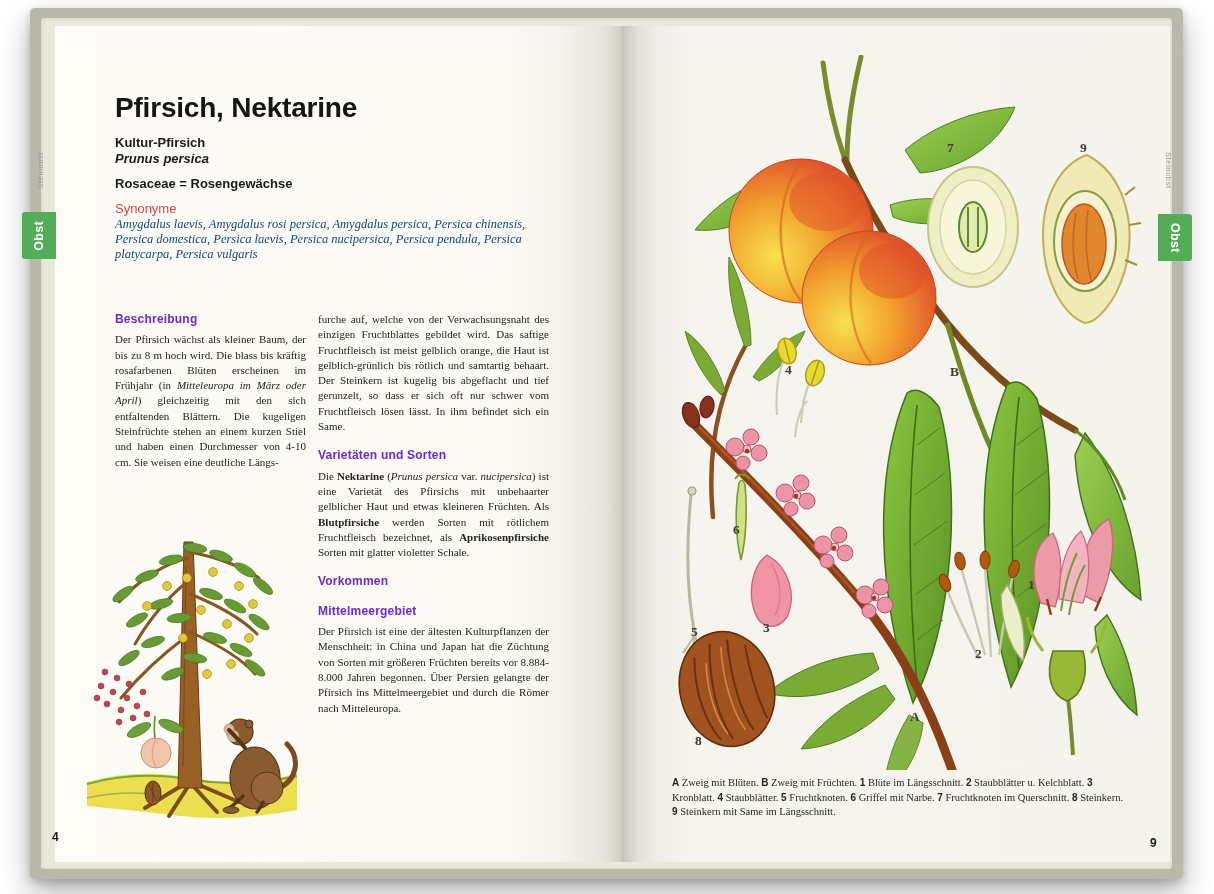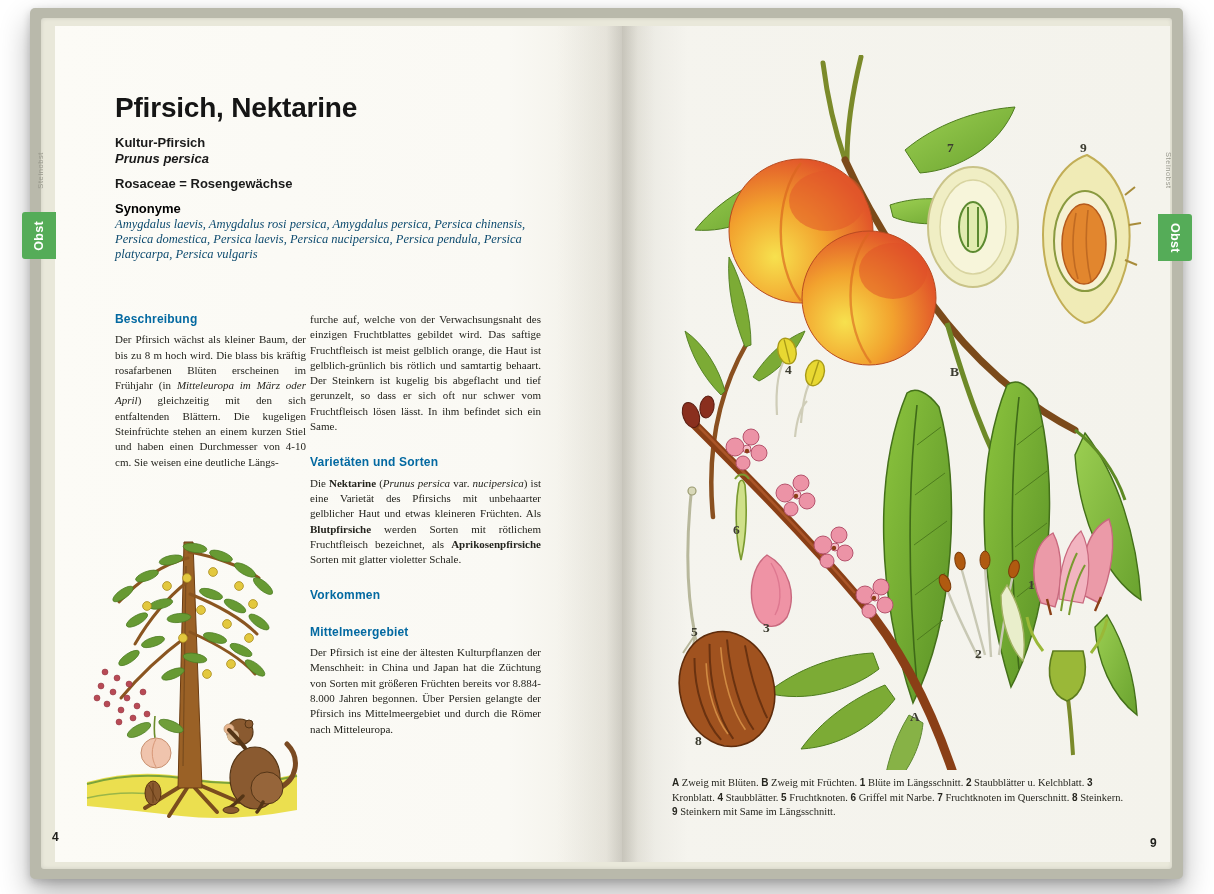--- a/index.html
+++ b/index.html
@@ -23,30 +23,30 @@
   .tab span{color:#ffffff;font-weight:bold;font-size:12.5px;letter-spacing:.3px;writing-mode:vertical-rl;}
   .tab-left span{transform:rotate(180deg);}
   .edge-label{position:absolute;color:#98988c;font-size:7.5px;letter-spacing:.6px;writing-mode:vertical-rl;}
   .edge-label-left{left:36px;top:152px;transform:rotate(180deg);}
   .edge-label-right{left:1164px;top:152px;}
   
   .title{position:absolute;left:115px;top:92px;font-size:28px;font-weight:bold;color:#151515;letter-spacing:-.2px;}
   .cultivar{position:absolute;left:115px;top:135px;font-size:13px;font-weight:bold;color:#1a1a1a;}
   .latin{position:absolute;left:115px;top:151px;font-size:13px;font-weight:bold;font-style:italic;color:#1a1a1a;}
   .family{position:absolute;left:115px;top:176px;font-size:13px;font-weight:bold;color:#1a1a1a;}
-  .syn-h{position:absolute;left:115px;top:201px;font-size:13px;font-weight:bold;color:#000000;}
+  .syn-h{position:absolute;left:115px;top:201px;font-size:13px;font-weight:normal;color:#ef4444;}
   .syn{position:absolute;left:115px;top:217px;width:440px;font-family:"Liberation Serif",serif;
        font-style:italic;font-size:12.5px;line-height:14.8px;color:#0c4a6e;}
   .col{position:absolute;top:312px;font-family:"Liberation Serif",serif;font-size:11px;
        line-height:15.3px;color:#24241e;text-align:justify;}
   .col-1{left:115px;width:191px;}
-  .col-2{left:310px;width:231px;}
-  .sec-h{font-family:"Liberation Sans",sans-serif;font-size:12px;font-weight:bold;color:#0369a1;
+  .col-2{left:318px;width:231px;}
+  .sec-h{font-family:"Liberation Sans",sans-serif;font-size:12px;font-weight:bold;color:#6d28d9;
          margin:0 0 5px 0;text-align:left;letter-spacing:.2px;}
-  .sec-h.mt{margin-top:21px;}
+  .sec-h.mt{margin-top:14px;}
   .col p{margin:0;}
   .rb{font-weight:bold;}
   .ri{font-style:italic;}
   .pageno{position:absolute;font-size:12px;font-weight:bold;color:#20201c;}
   .pageno-left{left:52px;top:830px;}
   .pageno-right{left:1150px;top:836px;}
   
   .tree-art{position:absolute;left:83px;top:486px;width:218px;height:348px;}
   .plate{position:absolute;left:655px;top:55px;width:500px;height:715px;}
   .plate-label{position:absolute;font-family:"Liberation Serif",serif;font-weight:bold;

